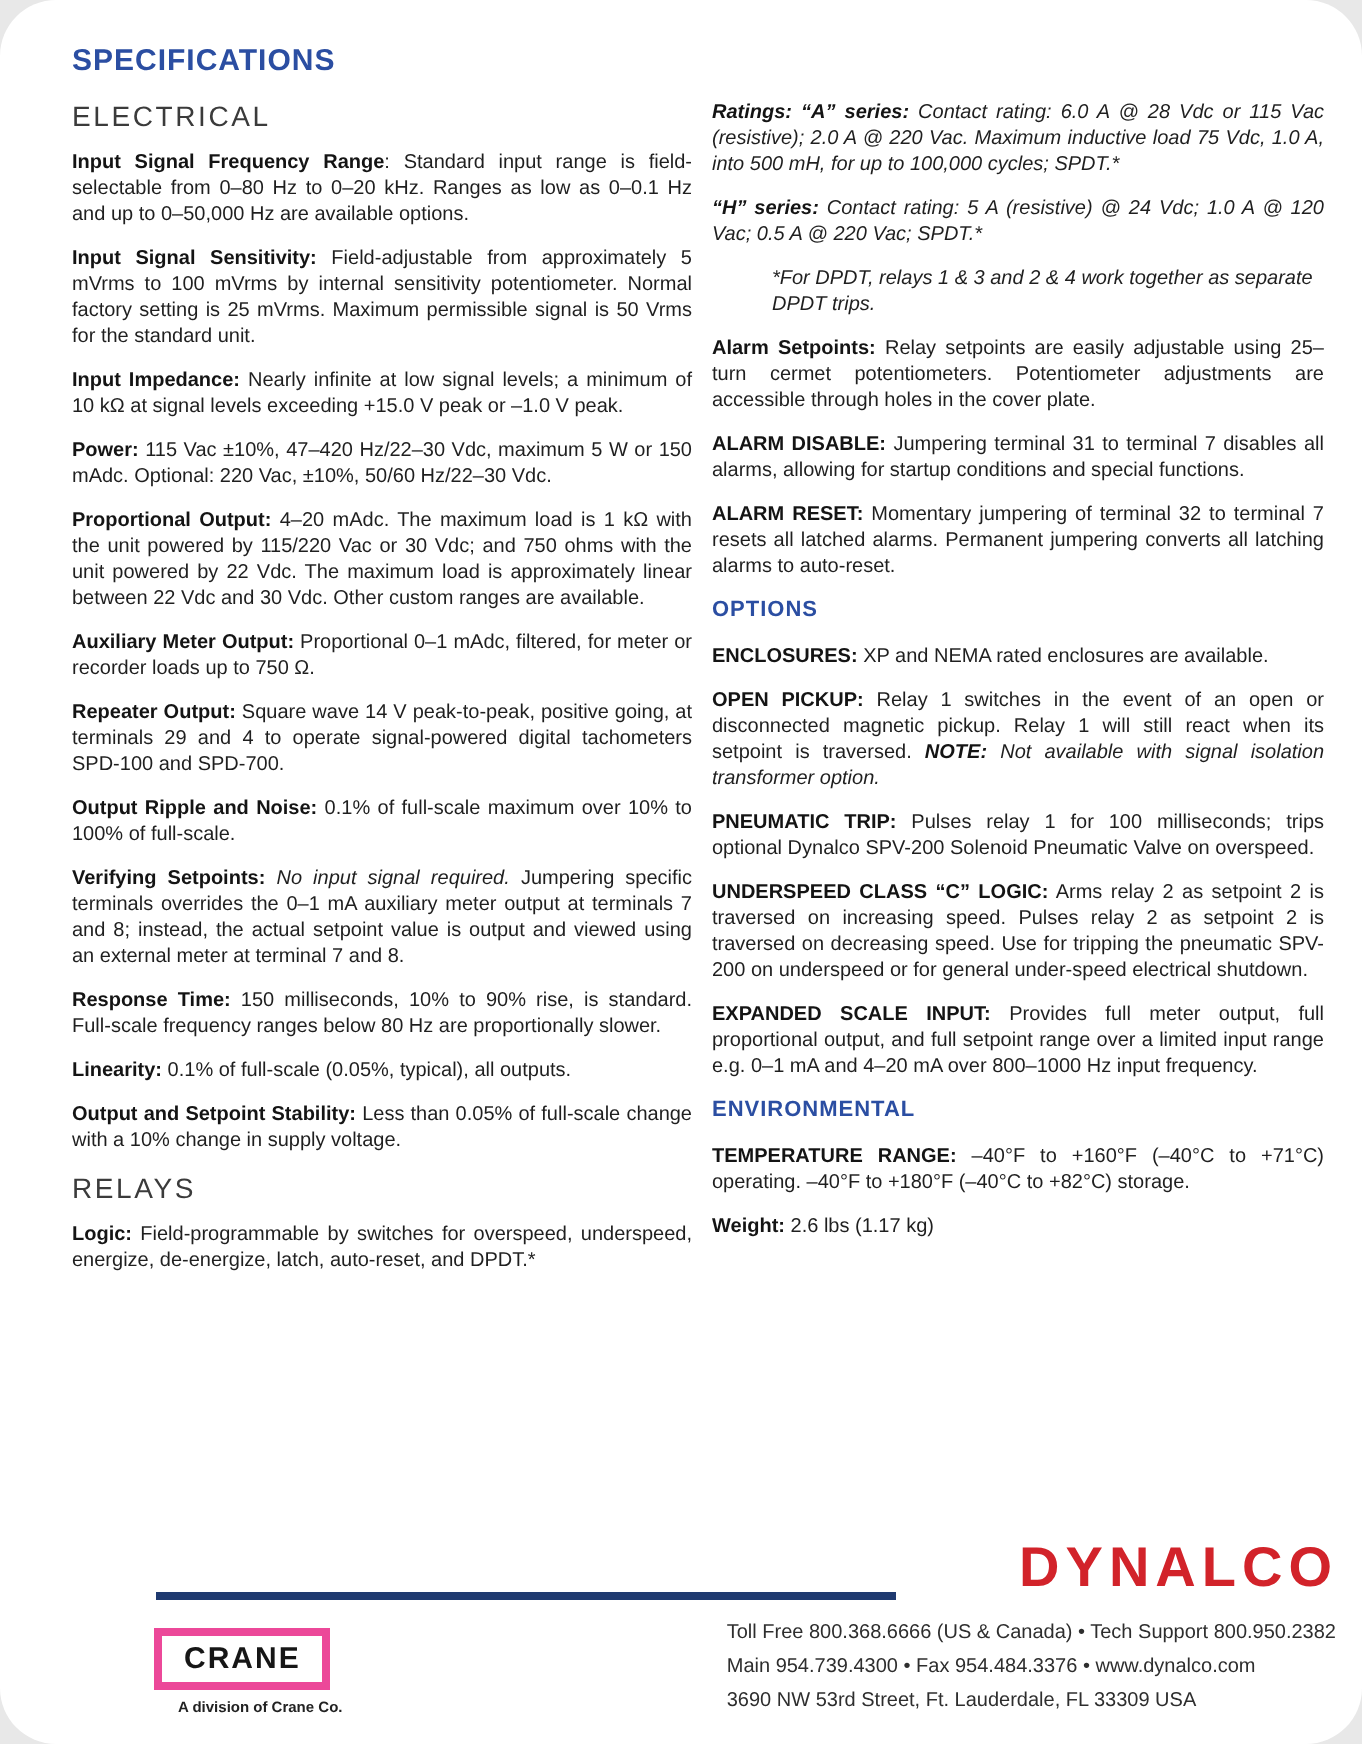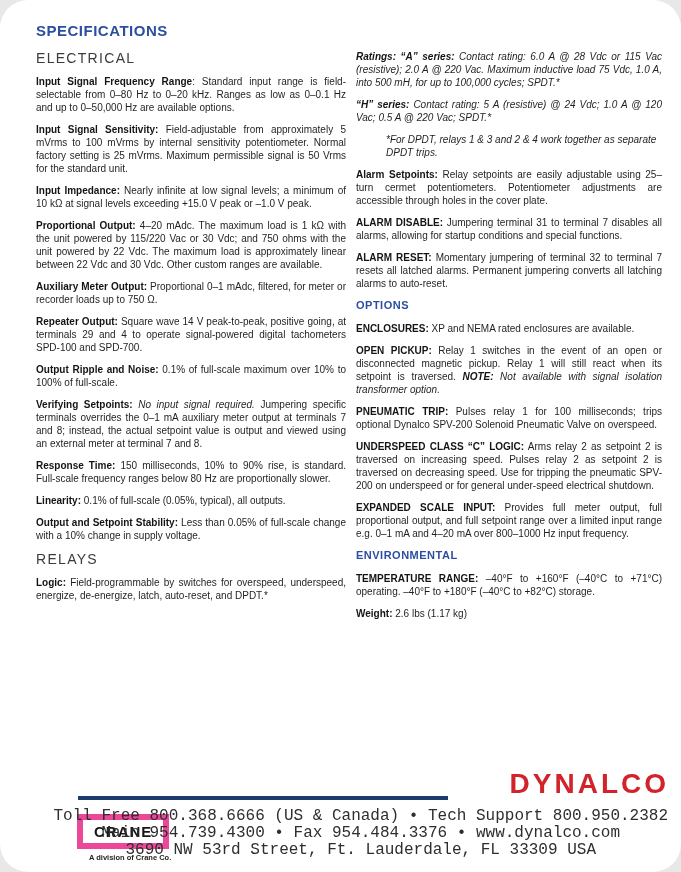--- a/index.html
+++ b/index.html
@@ -66,34 +66,33 @@
     right:25px;top:-2px;
     font-size:28px;
     font-weight:800;
     letter-spacing:3px;
     color:#D2232A;
     line-height:32px;
   }
   .contact{
     position:absolute;
     right:26px;top:38px;
-    text-align:center;
-    font-size:16px;
+    text-align:left;
+    font-size:10px;
     line-height:17px;
     color:#2e2e2e;
-    font-family:Liberation Mono, monospace;
   }
   .crane-wrap{
     position:absolute;
     left:64px;top:44px;
     width:110px;
   }
   .crane-box{
     display:inline-block;
-    border:6px solid #ec4899;
+    border:4px solid #ec4899;
     padding:3px 11px;
     font-size:15px;
     font-weight:700;
     letter-spacing:1px;
     color:#161616;
     background:#fff;
   }
   .crane-tag{
     margin-top:4px;
     font-size:7.5px;
@@ -107,20 +106,21 @@
 <body>
 
 <div class="page">
   <div class="content">
     <div class="col col-left">
         <div class="title">SPECIFICATIONS</div>
         <div class="subhead">ELECTRICAL</div>
         <div class="para"><span class="b">Input Signal Frequency Range</span><span>: Standard input range is field-selectable from 0–80 Hz to 0–20 kHz.  Ranges as low as 0–0.1 Hz and up to 0–50,000 Hz are available options.</span></div>
         <div class="para"><span class="b">Input Signal Sensitivity:</span><span> Field-adjustable from approximately 5 mVrms to 100 mVrms by internal sensitivity potentiometer. Normal factory setting is 25 mVrms. Maximum permissible signal is 50 Vrms for the standard unit.</span></div>
         <div class="para"><span class="b">Input Impedance:</span><span> Nearly infinite at low signal levels; a minimum of 10 kΩ at signal levels exceeding +15.0 V peak or –1.0 V peak.</span></div>
+        <div class="para"><span class="b">Power:</span><span> 115 Vac ±10%, 47–420 Hz/22–30 Vdc, maximum 5 W or 150 mAdc. Optional: 220 Vac,  ±10%, 50/60 Hz/22–30 Vdc.</span></div>
         <div class="para"><span class="b">Proportional Output:</span><span> 4–20 mAdc. The maximum load is 1 kΩ with the unit powered by 115/220 Vac or 30 Vdc; and 750 ohms with the unit powered by 22 Vdc. The maximum load is approximately linear between 22 Vdc and 30 Vdc. Other custom ranges are available.</span></div>
         <div class="para"><span class="b">Auxiliary Meter Output:</span><span> Proportional 0–1 mAdc, filtered, for meter or recorder loads up to 750 Ω.</span></div>
         <div class="para"><span class="b">Repeater Output:</span><span> Square wave 14 V peak-to-peak, positive going, at terminals 29 and 4 to operate signal-powered digital tachometers SPD-100 and SPD-700.</span></div>
         <div class="para"><span class="b">Output Ripple and Noise:</span><span> 0.1% of full-scale maximum over 10% to 100% of full-scale.</span></div>
         <div class="para"><span class="b">Verifying Setpoints:</span><span> </span><span class="i">No input signal required.</span><span> Jumpering specific terminals overrides the 0–1 mA auxiliary meter output at terminals 7 and 8; instead, the actual setpoint value is output and viewed using an external meter at terminal 7 and 8.</span></div>
         <div class="para"><span class="b">Response Time:</span><span> 150 milliseconds, 10% to 90% rise, is standard. Full-scale frequency ranges below 80 Hz are proportionally slower.</span></div>
         <div class="para"><span class="b">Linearity:</span><span> 0.1% of full-scale (0.05%, typical), all outputs.</span></div>
         <div class="para"><span class="b">Output and Setpoint Stability:</span><span> Less than 0.05% of full-scale change with a 10% change in supply voltage.</span></div>
         <div class="subhead">RELAYS</div>
         <div class="para"><span class="b">Logic:</span><span> Field-programmable by switches for overspeed, underspeed, energize, de-energize, latch, auto-reset, and DPDT.*</span></div>

